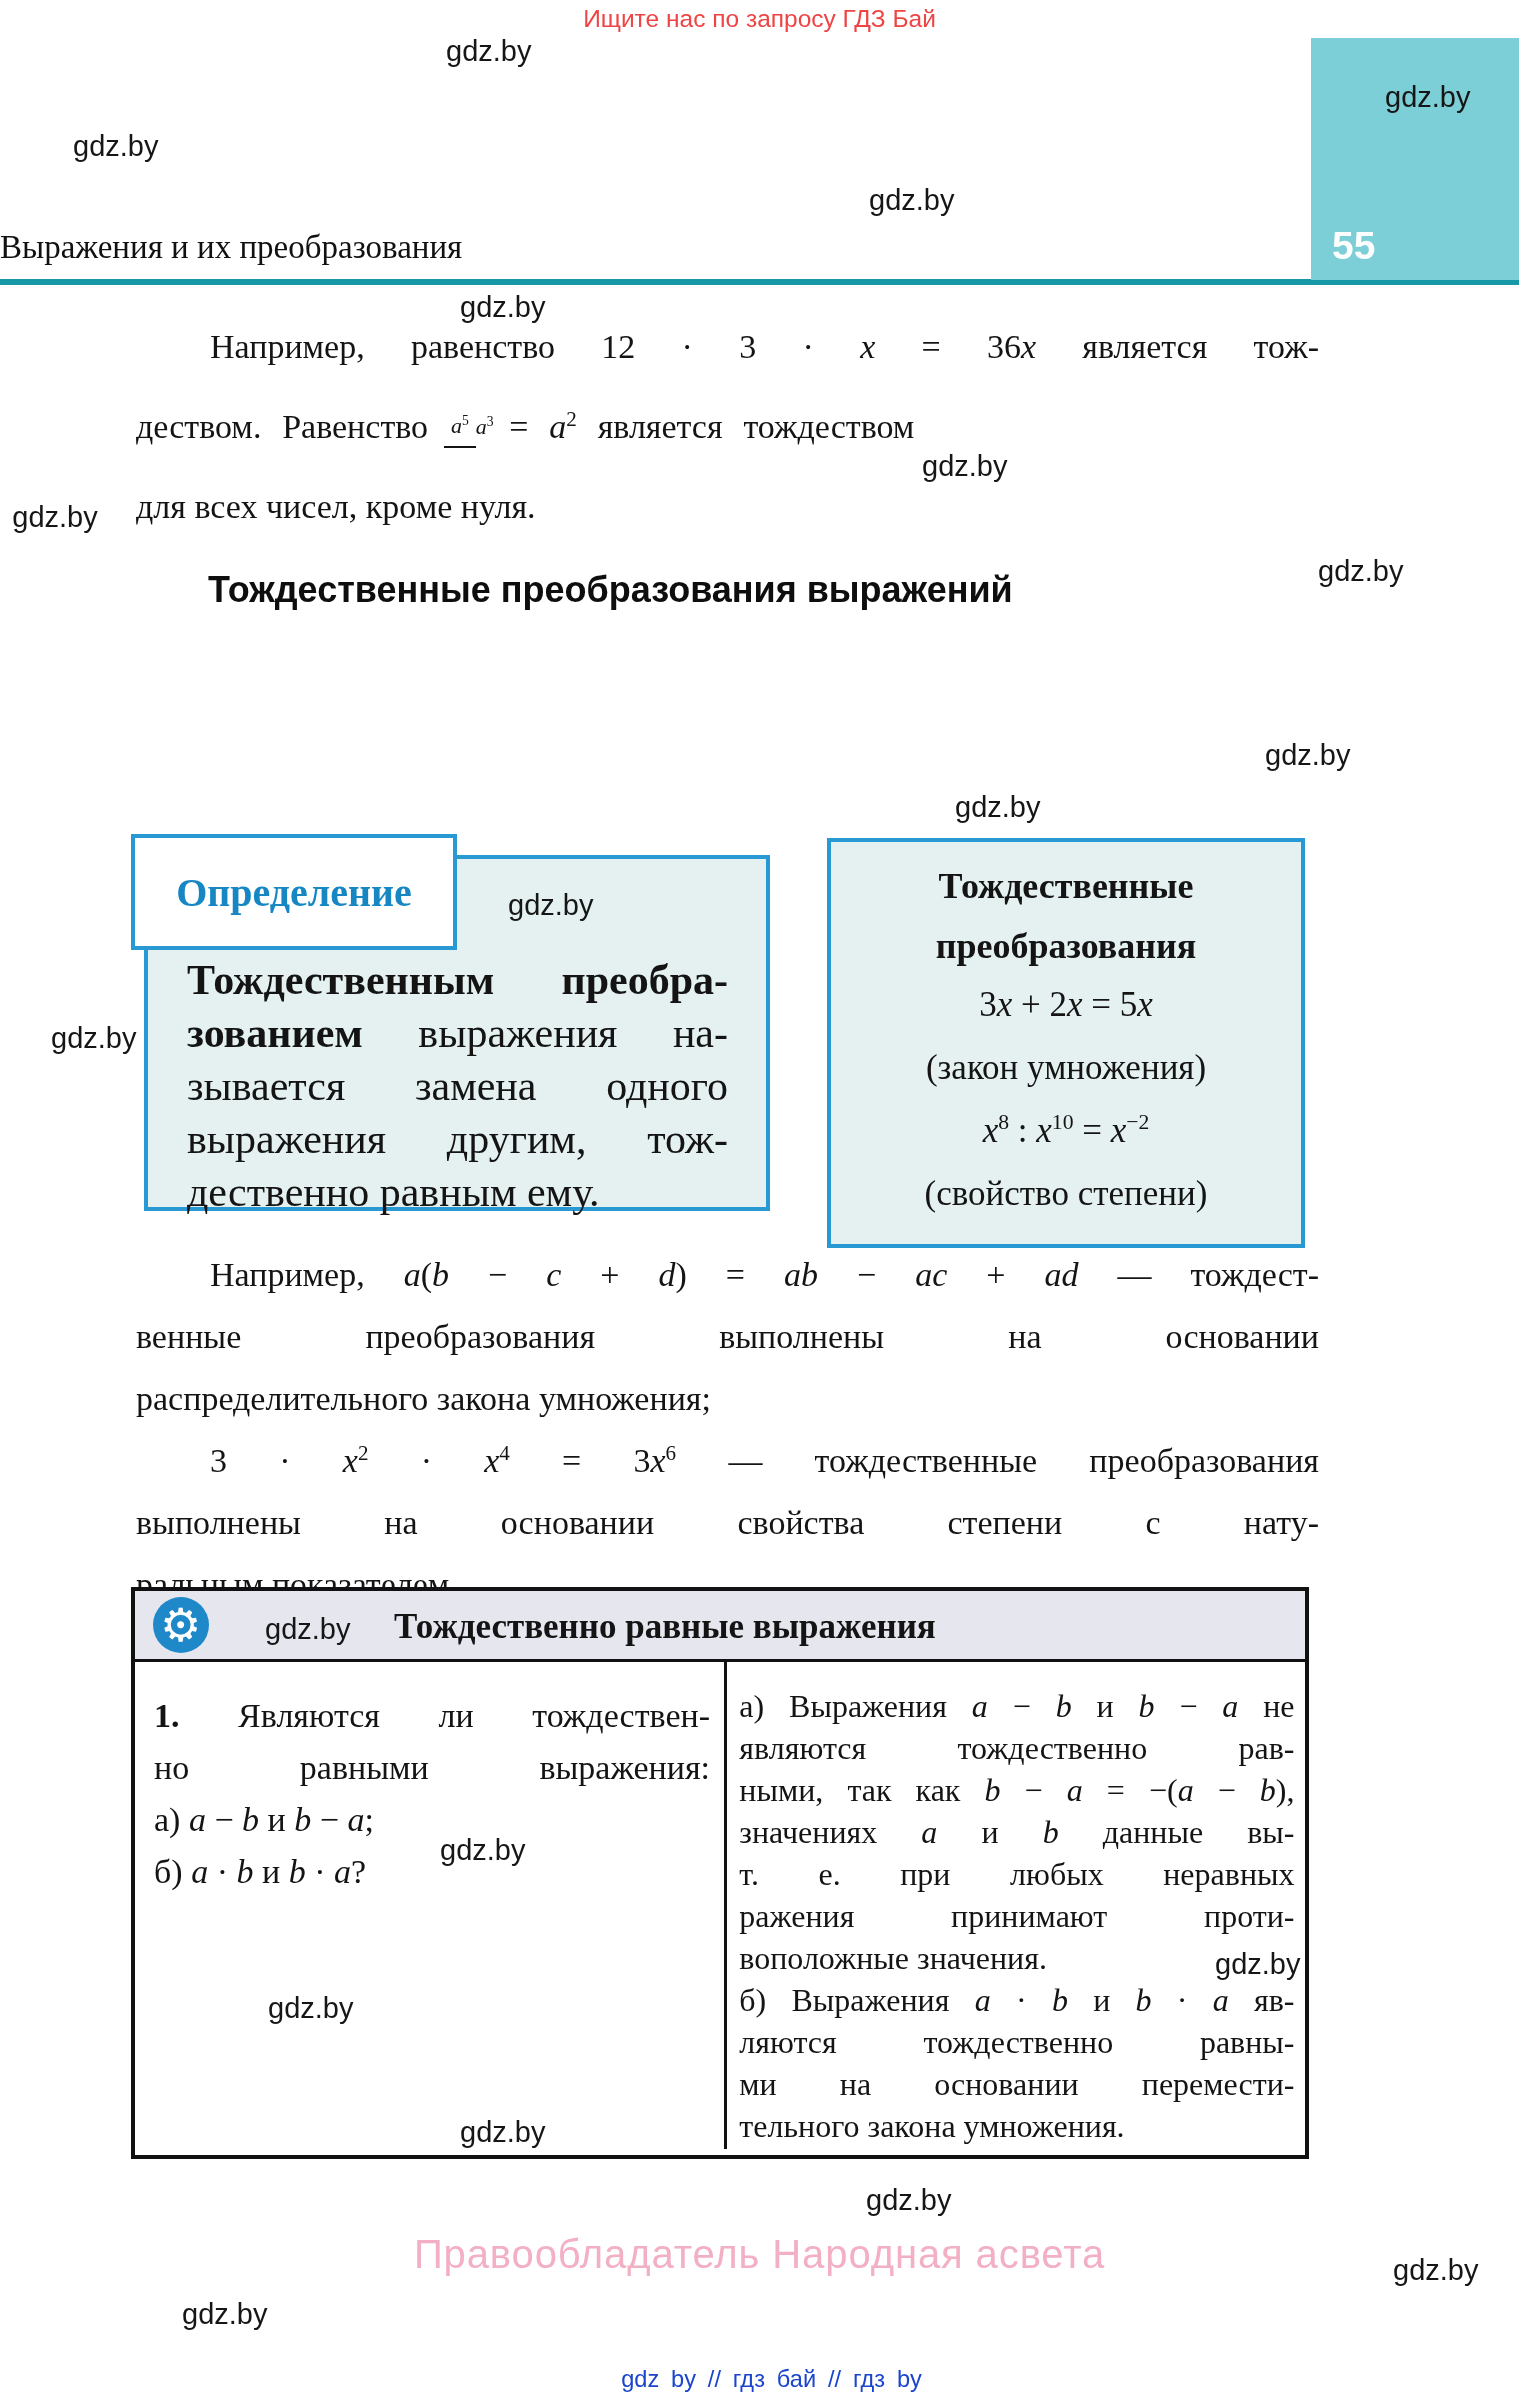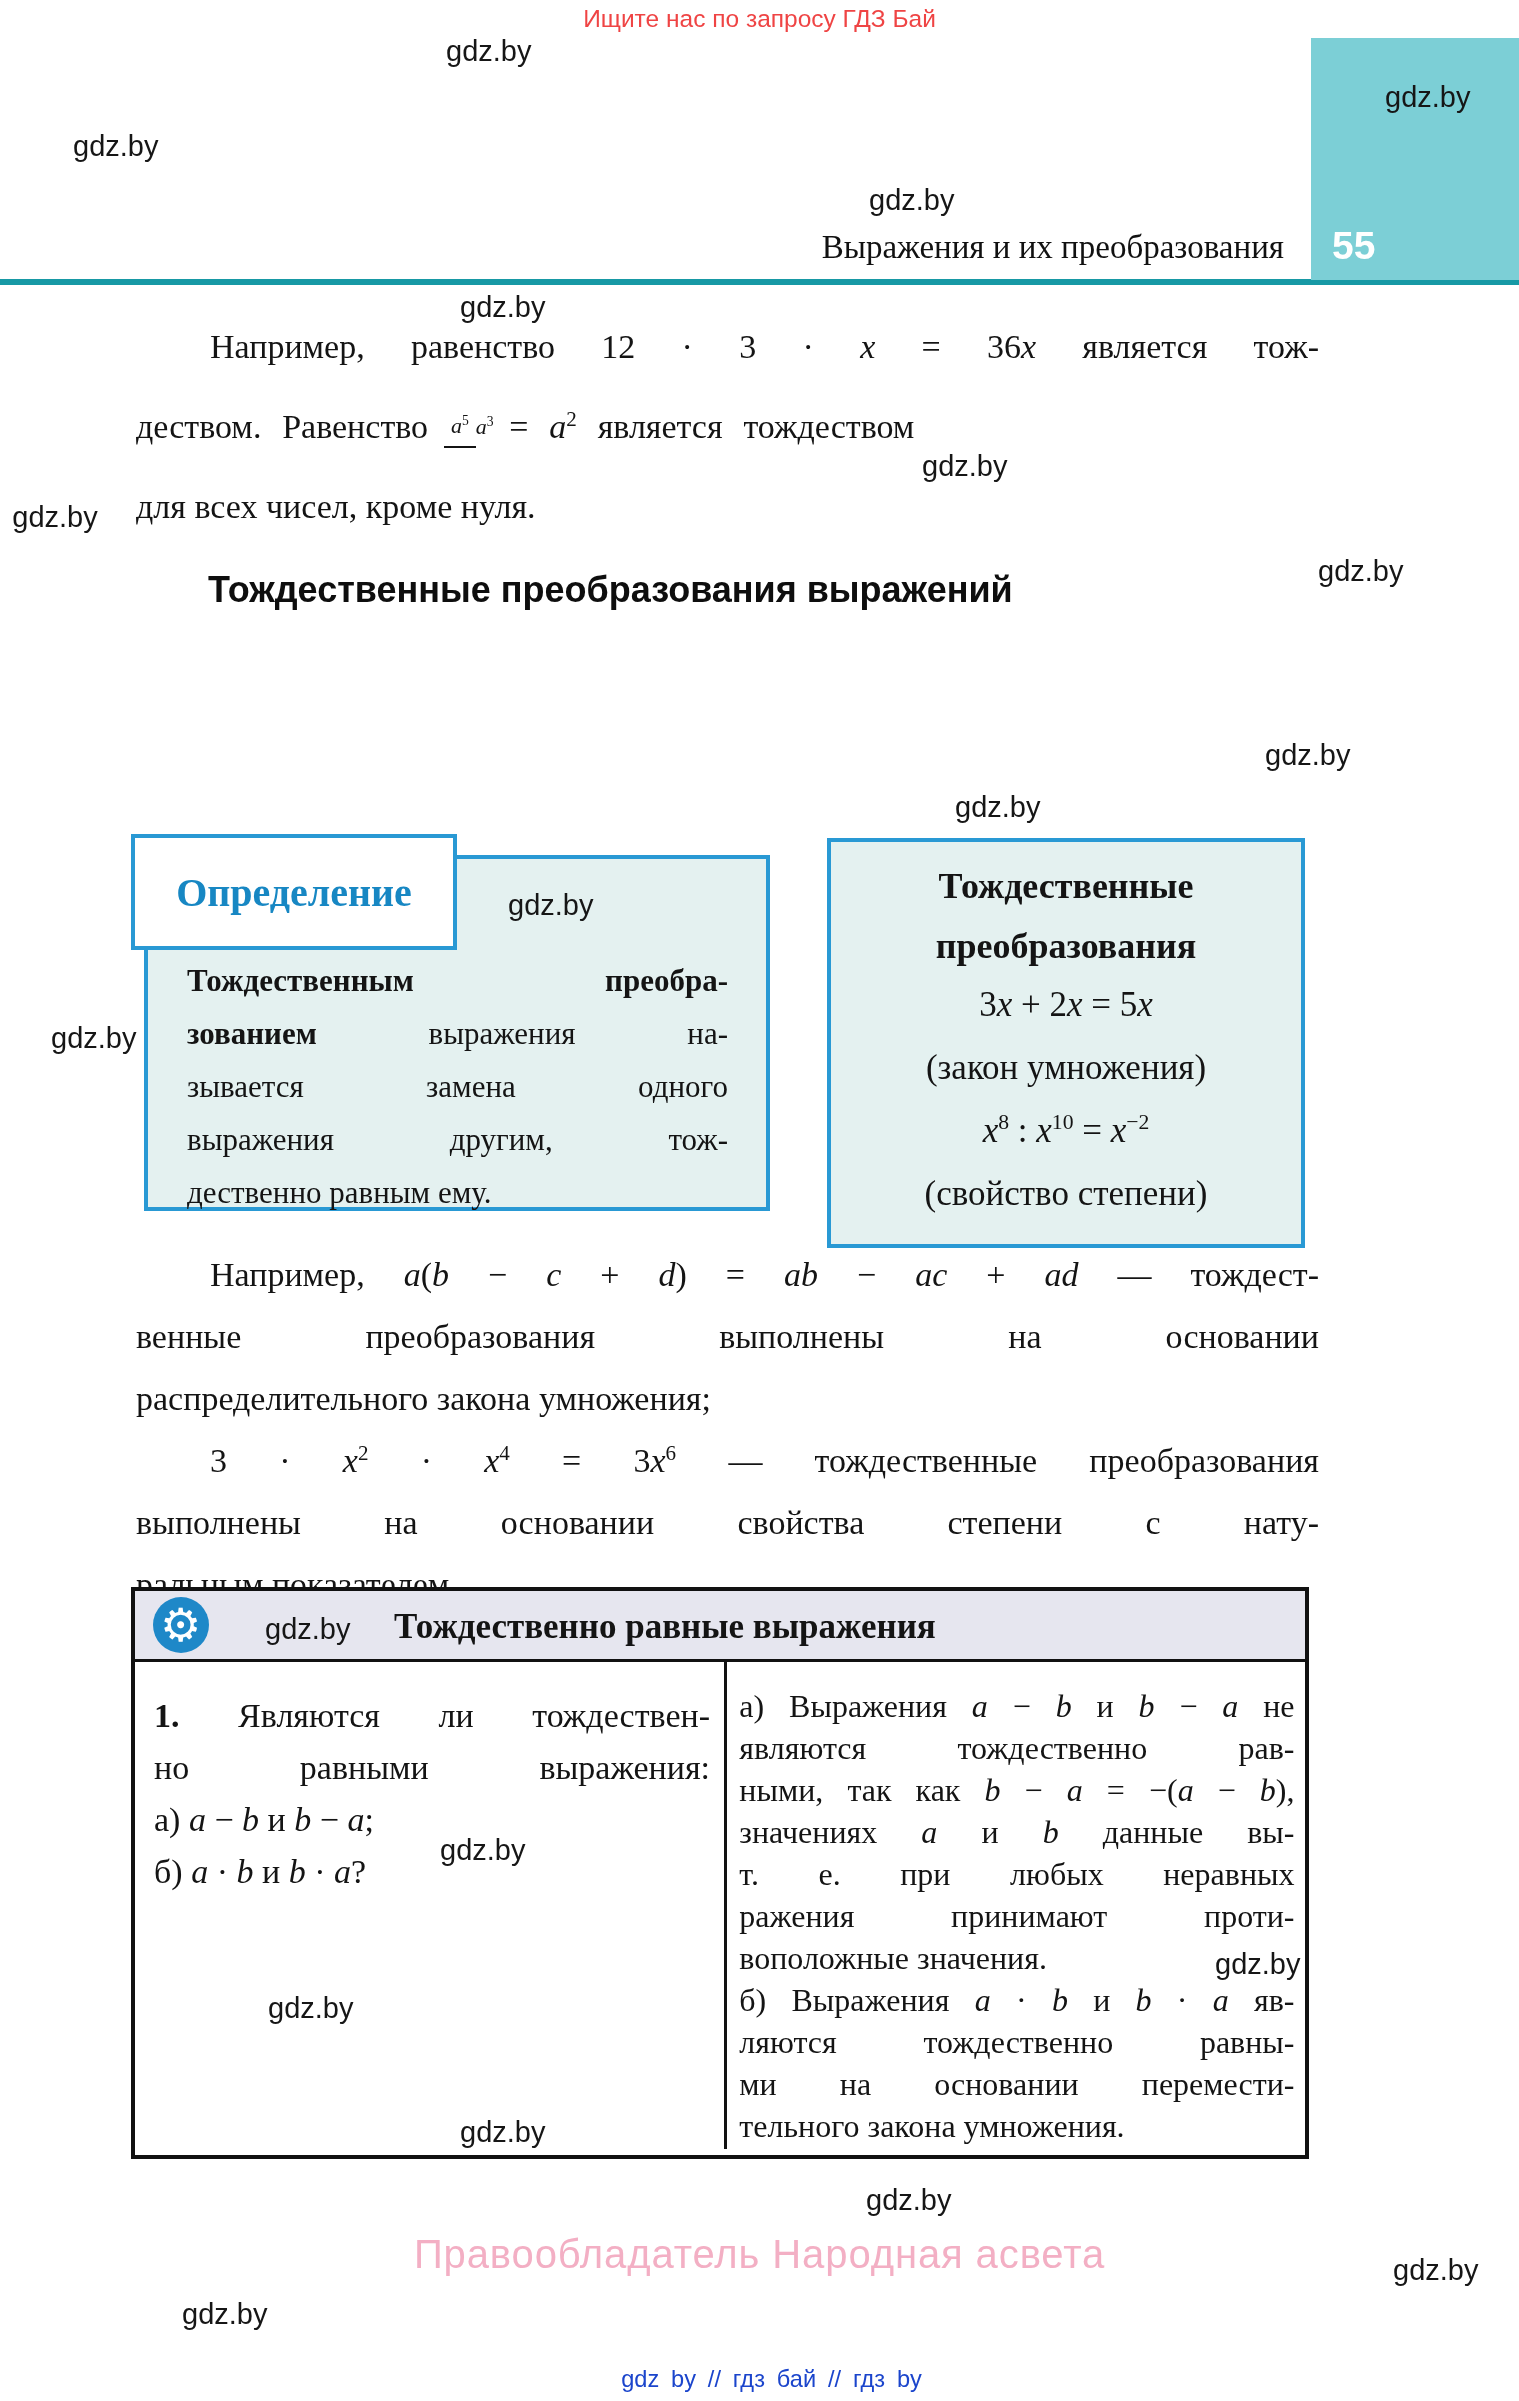--- a/index.html
+++ b/index.html
@@ -14,21 +14,21 @@
   .banner{position:absolute;top:5.3px;left:0;width:100%;text-align:center;
           font:24.5px "Liberation Sans",sans-serif;color:#ef4444;z-index:2;}
 
   
   .pagebox{position:absolute;left:1311px;top:38px;width:208px;height:242px;
            background:#7ccfd6;z-index:1;}
   .pagenum{position:absolute;left:21px;top:186px;font:bold 39px "Liberation Sans",sans-serif;
            color:#ffffff;}
   .tealrule{position:absolute;left:0;top:279px;width:1519px;height:6.1px;background:#1799a5;}
 
-  .chapter{position:absolute;left:0;top:229px;width:1284px;text-align:right;
+  .chapter{position:absolute;left:0;top:229px;width:1284px;text-align:left;
            font:33px "Liberation Serif",serif;color:#111;}
 
   
   .para{position:absolute;left:136px;width:1183px;font-size:34px;line-height:50px;}
   .para .ln{width:100%;}
   .jl{text-align:justify;text-align-last:justify;}
   .ind{text-indent:74px;}
   i{font-style:italic;}
   sup{font-size:62%;line-height:0;vertical-align:super;}
 
@@ -42,21 +42,21 @@
   .frac .num{border-bottom:2.6px solid #141414;padding:0 7px 1.8px;}
   .frac .den{padding-top:1.8px;}
 
   .secheading{position:absolute;left:208px;top:569px;
               font:bold 36px "Liberation Sans",sans-serif;color:#0e0e0e;}
 
   
   .defbox{position:absolute;left:144px;top:855px;width:618px;height:348px;
           background:#e4f1f0;border:4.4px solid #2999d4;z-index:2;}
   .defbox .txt{position:absolute;left:39px;top:95px;width:541px;
-               font-size:31px;line-height:53px;font-family:Liberation Serif, serif;}
+               font-size:42px;line-height:53px;font-family:Liberation Serif, serif;}
   .deftab{position:absolute;left:131px;top:834px;width:318px;height:108px;
           background:#ffffff;border:4.4px solid #2999d4;z-index:3;
           display:flex;align-items:center;justify-content:center;}
   .deftab span{font:bold 40px "Liberation Serif",serif;color:#1787c3;}
 
   .xbox{position:absolute;left:827px;top:838px;width:470px;height:391px;
         background:#e4f1f0;border:4.4px solid #2999d4;z-index:2;
         text-align:center;padding-top:10.5px;box-sizing:content-box;}
   .xbox .ln{font-size:35px;line-height:63px;}
   .xbox .t{font-weight:bold;line-height:53px;font-size:36px;padding-top:7px;}

